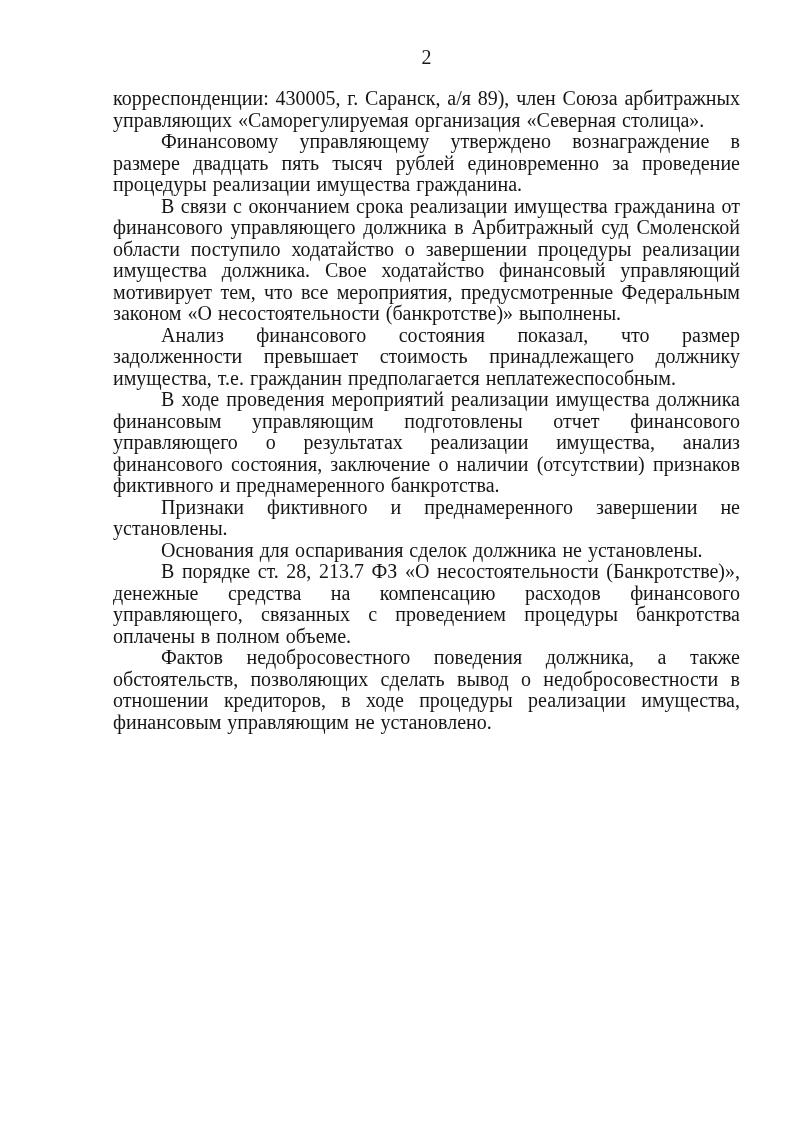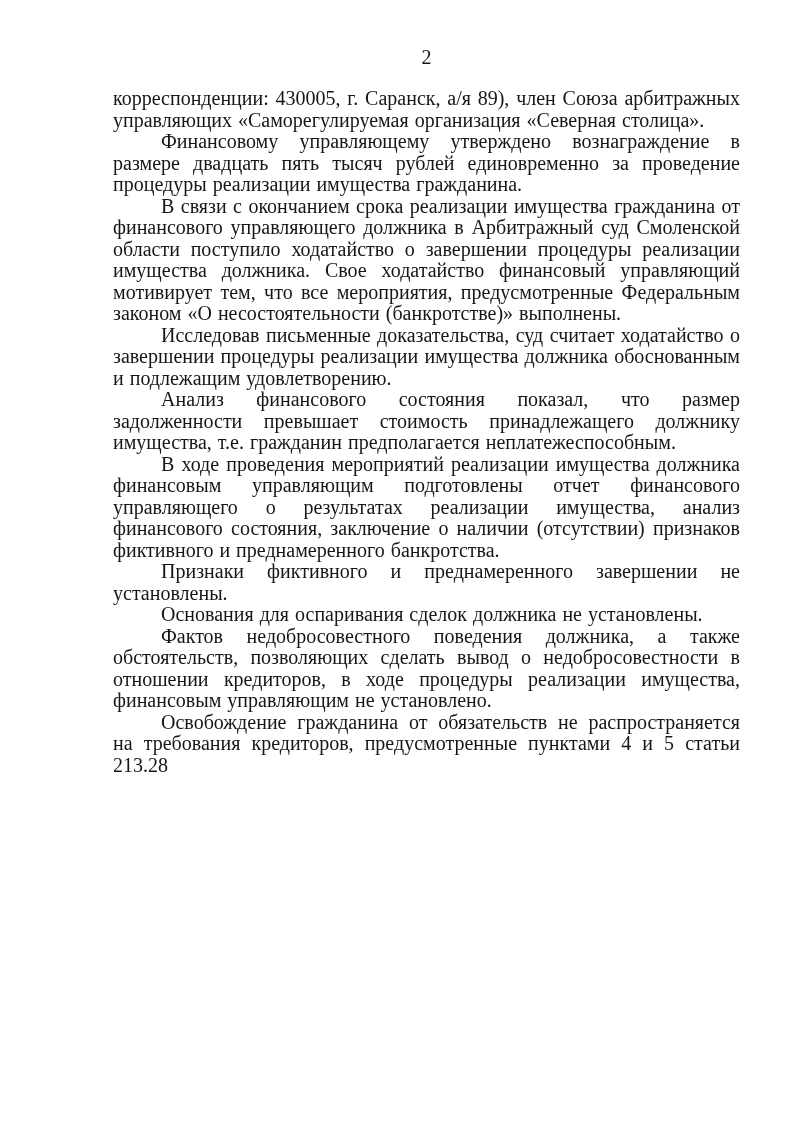--- a/index.html
+++ b/index.html
@@ -42,21 +42,20 @@
 </style>
 </head>
 <body>
 
 <div class="page">
   <div class="page-number">2</div>
   <div class="content">
     <p class="para no-indent">корреспонденции: 430005, г. Саранск, а/я 89), член Союза арбитражных управляющих «Саморегулируемая организация «Северная столица».</p>
     <p class="para">Финансовому управляющему утверждено вознаграждение в размере двадцать пять тысяч рублей единовременно за проведение процедуры реализации имущества гражданина.</p>
     <p class="para">В связи с окончанием срока реализации имущества гражданина от финансового управляющего должника в Арбитражный суд Смоленской области поступило ходатайство о завершении процедуры реализации имущества должника. Свое ходатайство финансовый управляющий мотивирует тем, что все мероприятия, предусмотренные Федеральным законом «О несостоятельности (банкротстве)» выполнены.</p>
-    <p class="para">Исследовав письменные доказательства, суд считает ходатайство о завершении процедуры реализации имущества должника обоснованным и подлежащим удовлетворению.</p>
     <p class="para">Анализ финансового состояния показал, что размер задолженности превышает стоимость принадлежащего должнику имущества, т.е. гражданин предполагается неплатежеспособным.</p>
     <p class="para">В ходе проведения мероприятий реализации имущества должника финансовым управляющим подготовлены отчет финансового управляющего о результатах реализации имущества, анализ финансового состояния, заключение о наличии (отсутствии) признаков фиктивного и преднамеренного банкротства.</p>
     <p class="para">Признаки фиктивного и преднамеренного завершении не установлены.</p>
     <p class="para">Основания для оспаривания сделок должника не установлены.</p>
+    <p class="para">В порядке ст. 28, 213.7 ФЗ «О несостоятельности (Банкротстве)», денежные средства на компенсацию расходов финансового управляющего, связанных с проведением процедуры банкротства оплачены в полном объеме.</p>
     <p class="para">Фактов недобросовестного поведения должника, а также обстоятельств, позволяющих сделать вывод о недобросовестности в отношении кредиторов, в ходе процедуры реализации имущества, финансовым управляющим не установлено.</p>
-    <p class="para">Освобождение гражданина от обязательств не распространяется на требования кредиторов, предусмотренные пунктами 4 и 5 статьи 213.28</p>
   </div>
 </div>
 
 </body></html>

